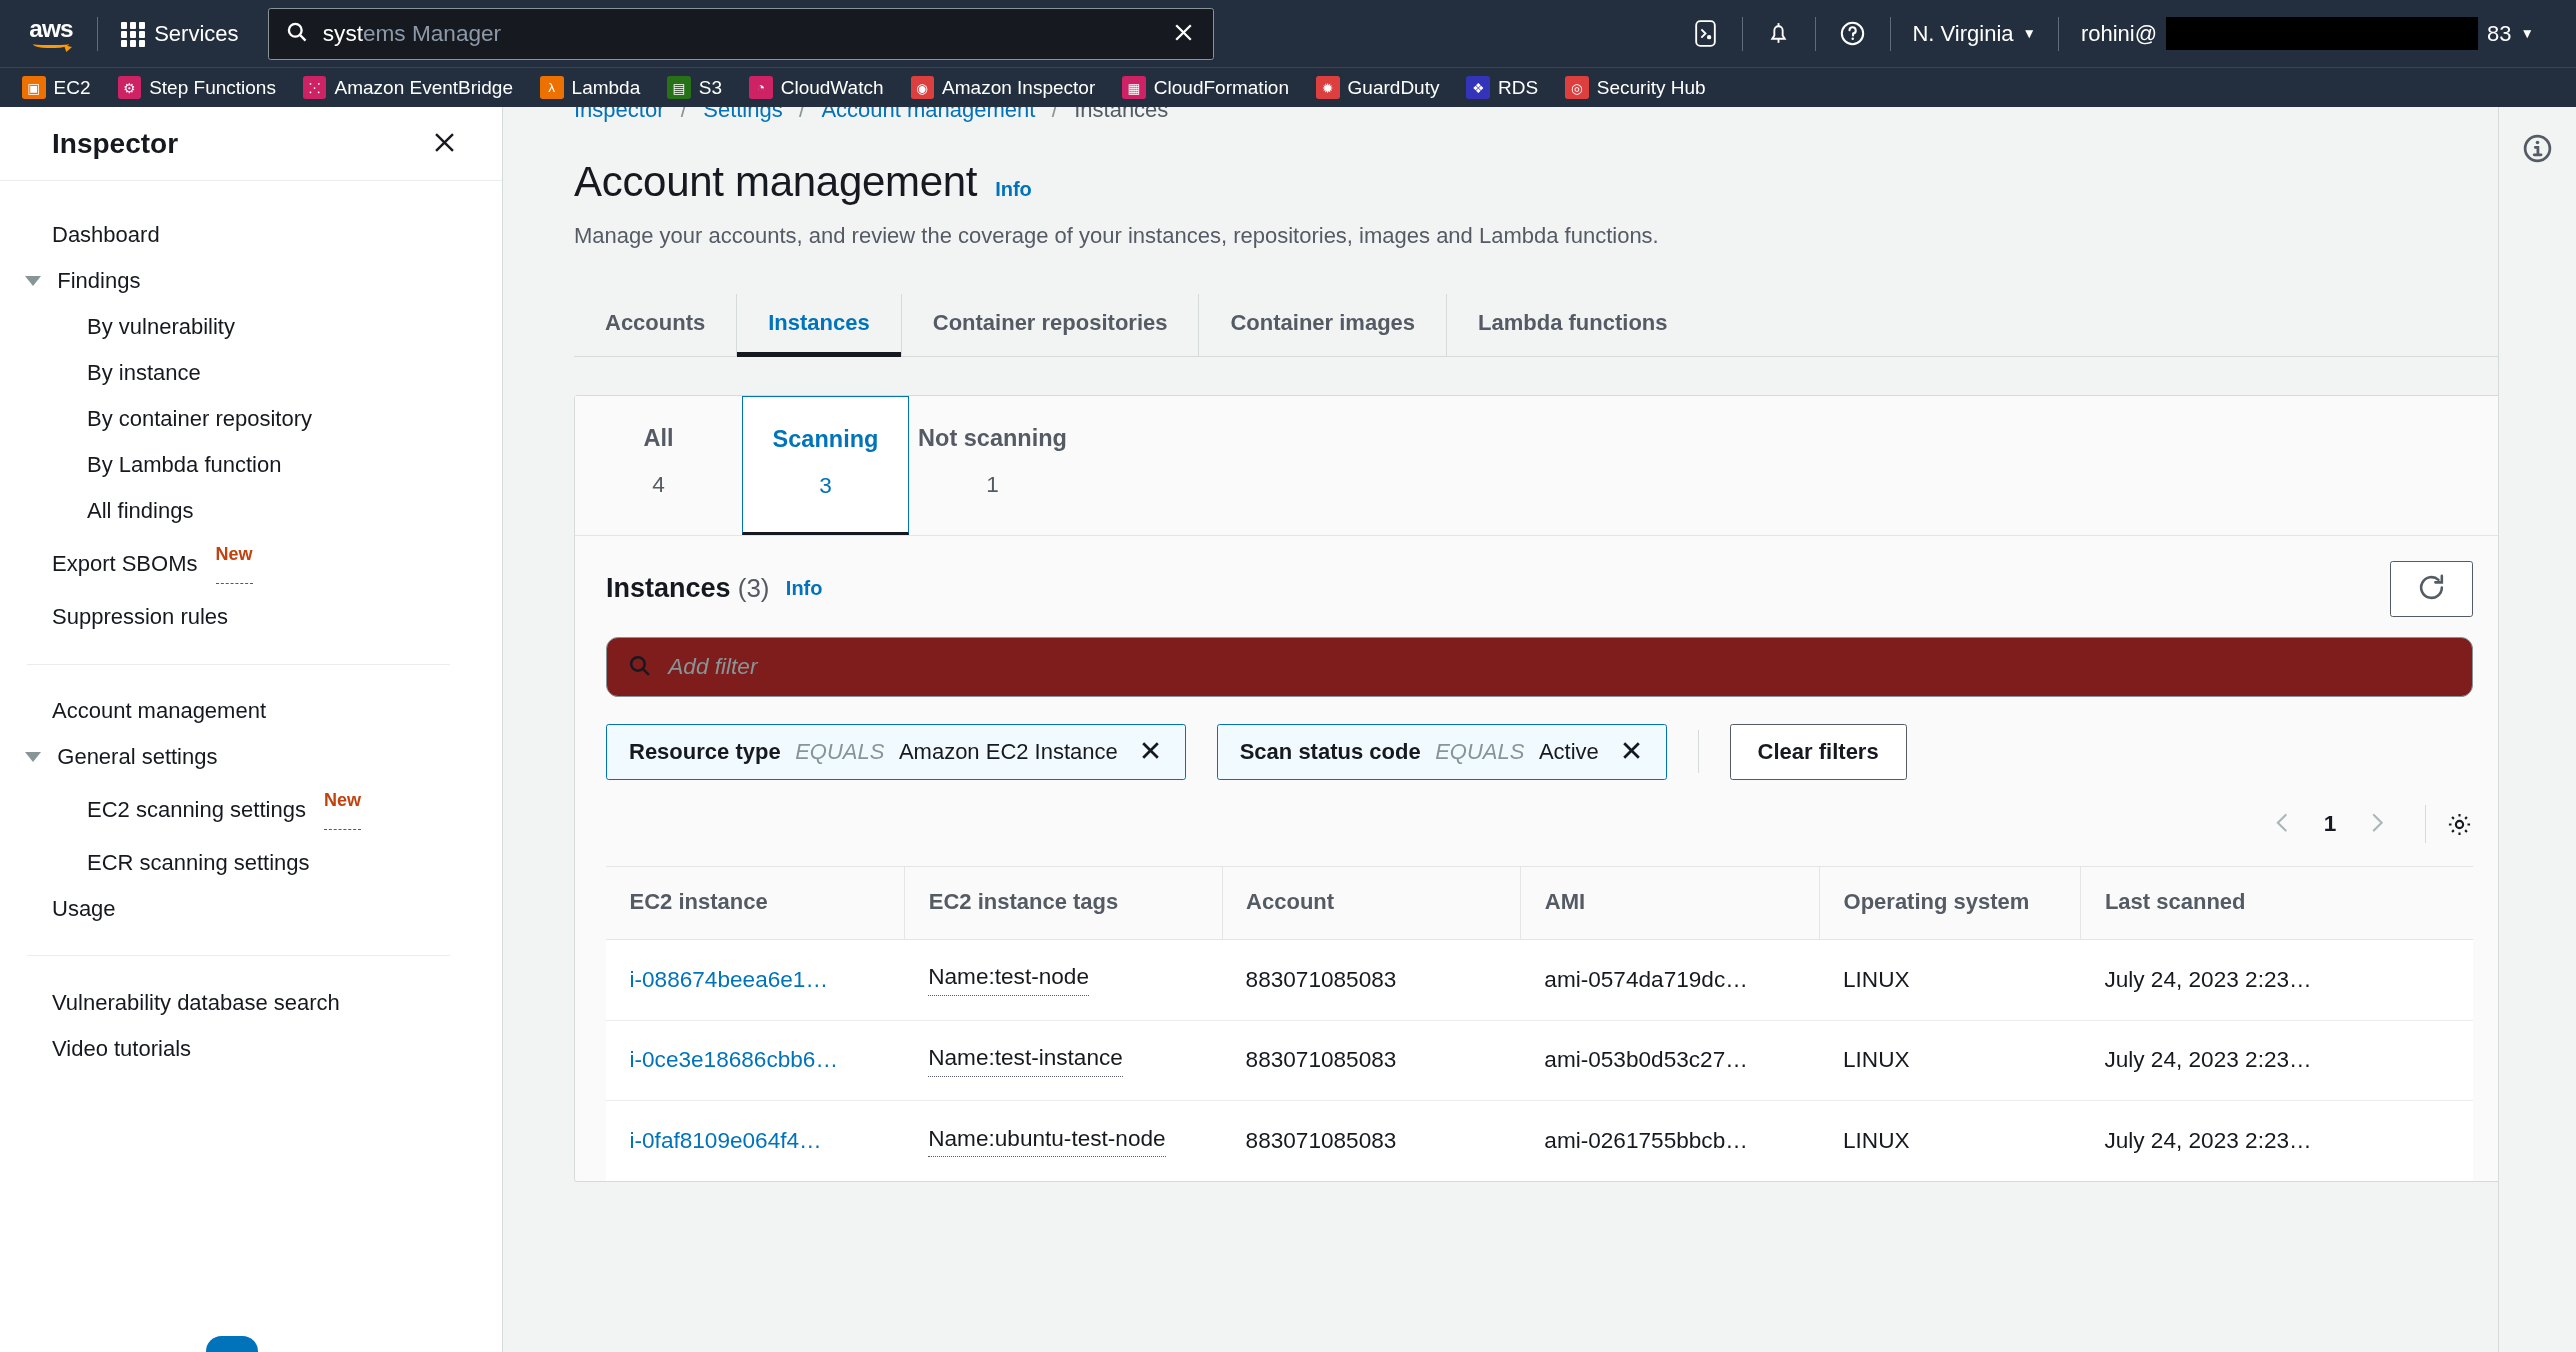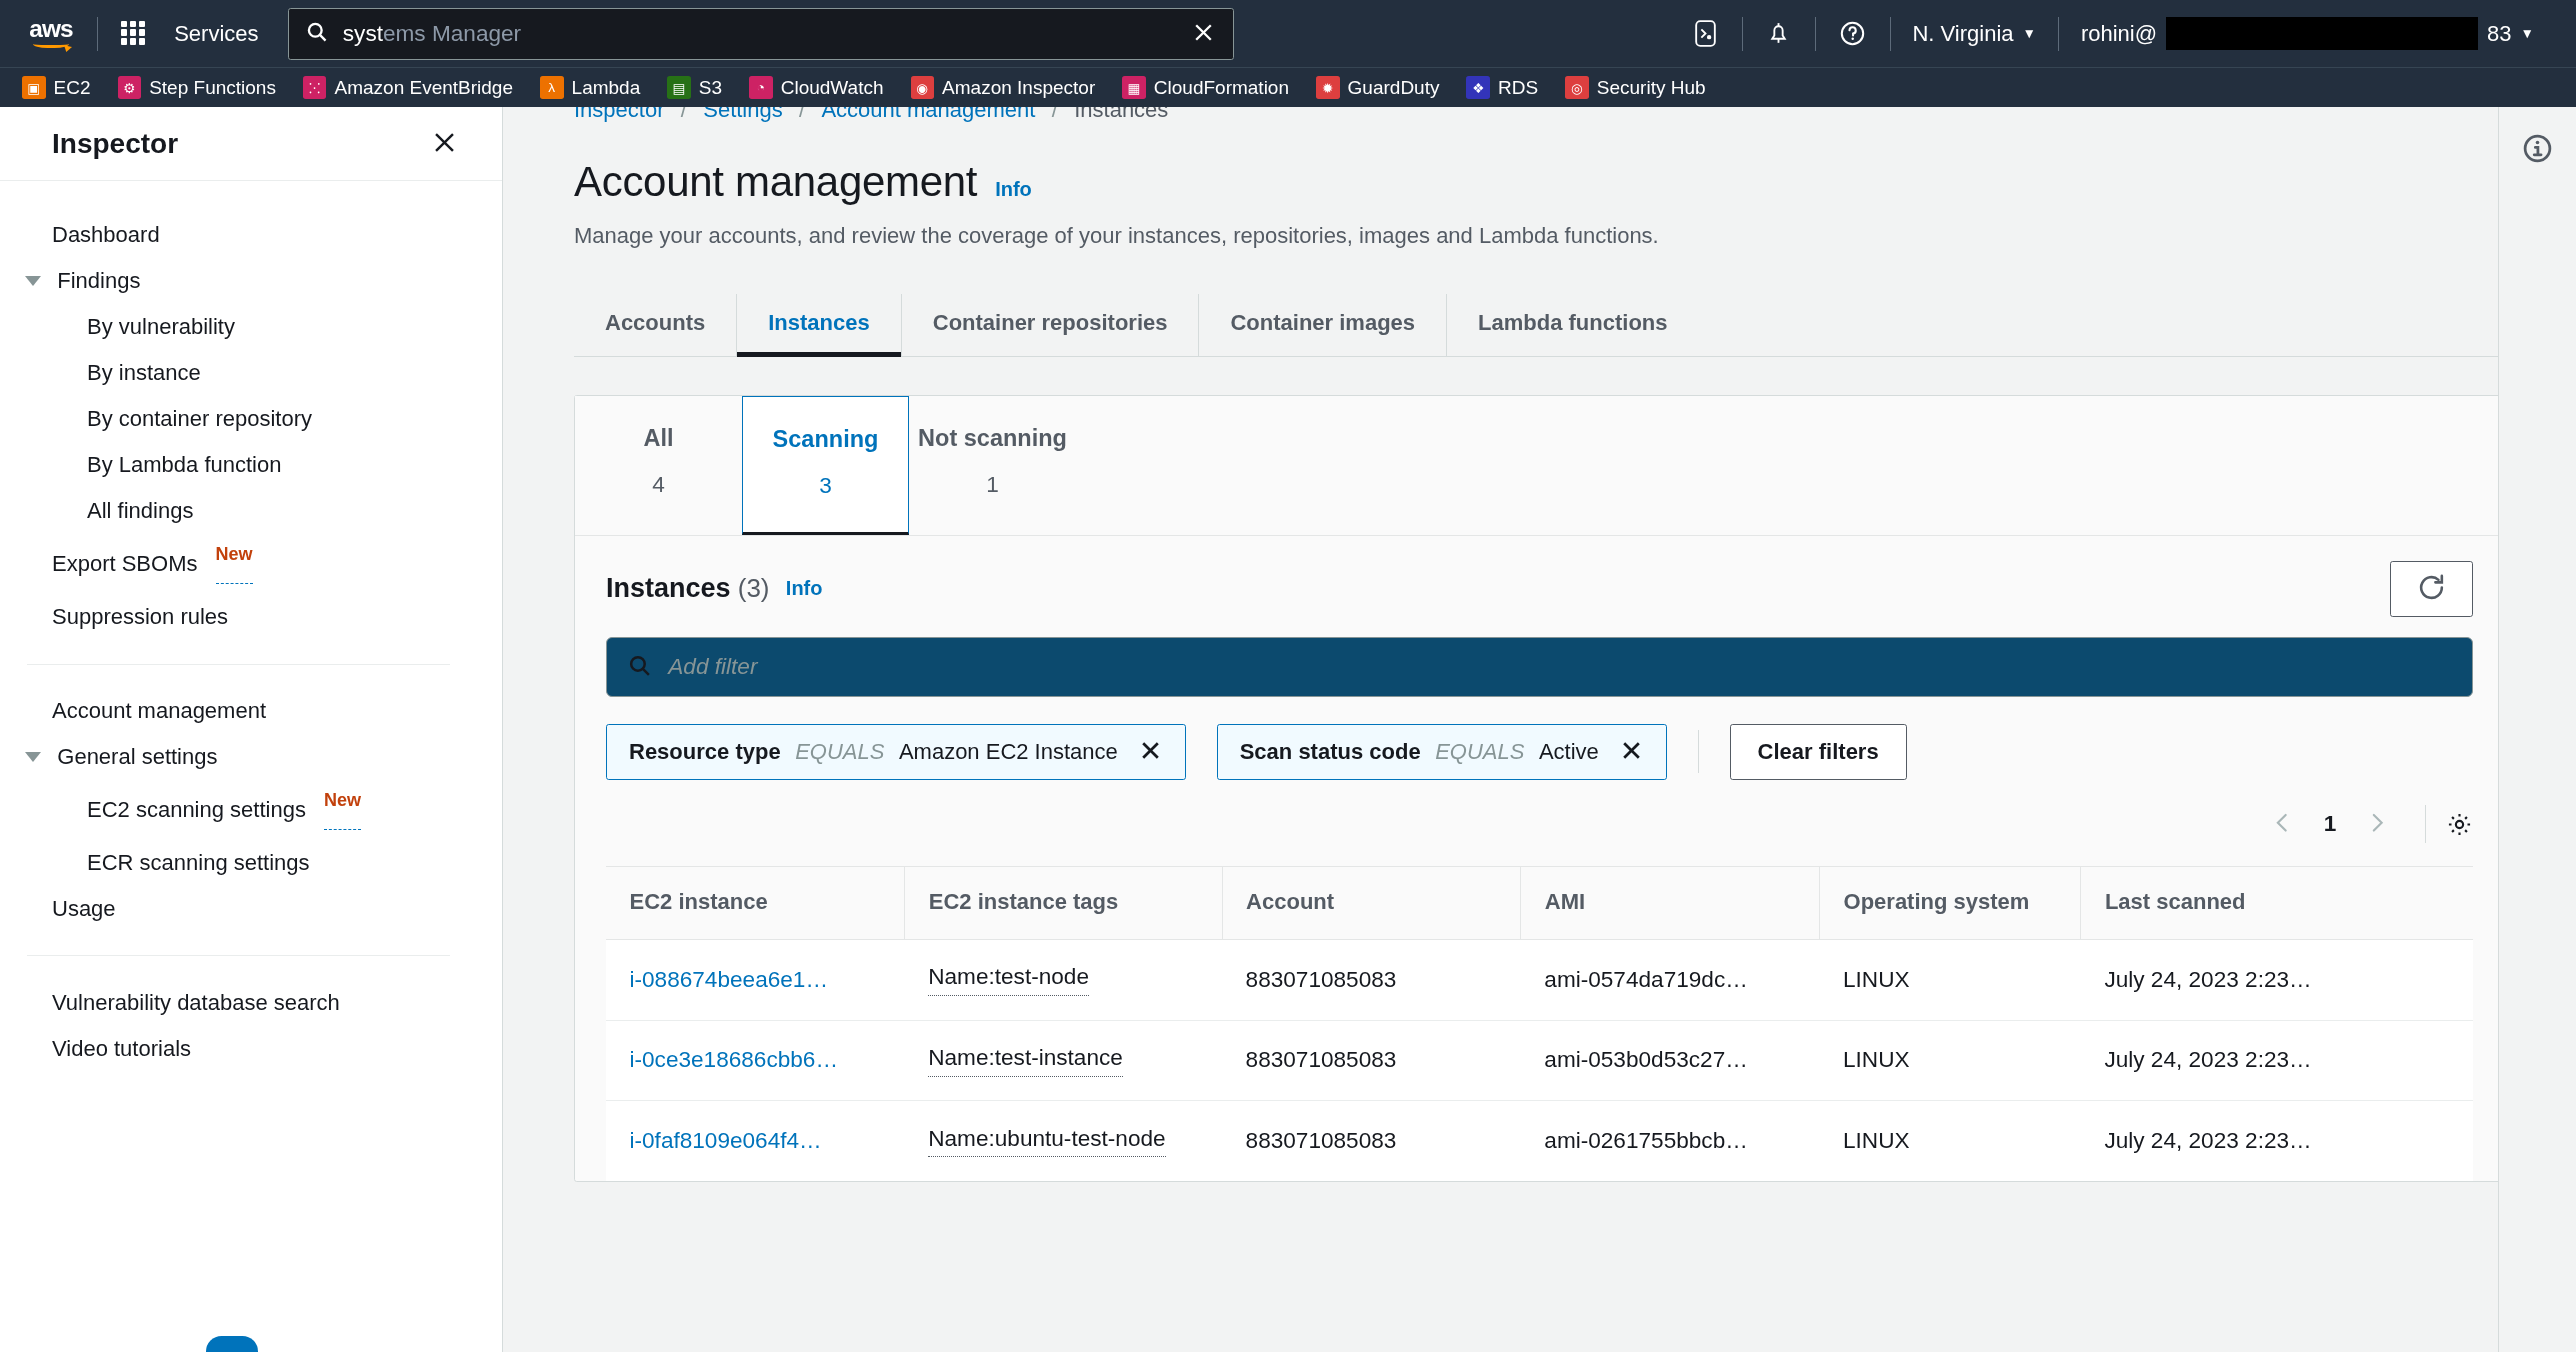--- a/index.html
+++ b/index.html
@@ -34,21 +34,21 @@
   }
   .aws-logo .smile::after {
     content: ""; position: absolute; right: -2.7px; bottom: -5.4px;
     border-left: 7.2px solid #ff9900;
     border-top: 4.5px solid transparent;
     border-bottom: 3.6px solid transparent;
     transform: rotate(-18deg);
   }
   .nav-div { width: 0.9px; height: 34px; background: #5d6b7a; margin: 0 14.5px; flex: none; }
   .services-btn {
-    display: flex; align-items: flex-start; gap: 29px;
+    display: flex; align-items: flex-end; gap: 9px;
     color: #fff; font-size: 22px; cursor: pointer;
     padding: 5.4px 9px; flex: none;
   }
   .waffle { display: grid; grid-template-columns: repeat(3, 6.3px); gap: 2.7px; }
   .waffle i { width: 6.3px; height: 6.3px; background: #fff; display: block; border-radius: 0.9px; }
 
   .searchwrap {
     flex: none; width: 946px; height: 52px; margin-left: 20px;
     background: #16191f; border: 0.9px solid #879596; border-radius: 2.7px;
     display: flex; align-items: center; padding: 0 16.3px; gap: 14.5px;
@@ -183,22 +183,22 @@
   .card-body { padding: 25px 31px 0 31px; }
   .card-head { display: flex; align-items: center; }
   .card-title { font-size: 27px; font-weight: 700; color: #16191f; }
   .card-count { font-size: 26px; color: #545b64; font-weight: 400; margin-left: 7.2px; }
   .refresh-btn {
     margin-left: auto; width: 83px; height: 56px;
     border: 0.9px solid #545b64; border-radius: 2.7px; background: #fff;
     display: flex; align-items: center; justify-content: center; cursor: pointer;
   }
   .filter-input {
-    margin-top: 20px; height: 60px; background: #0c4a6e;
-    border: 0.9px solid #879596; border-radius: 6px;
+    margin-top: 20px; height: 60px; background: #7f1d1d;
+    border: 0.9px solid #879596; border-radius: 12px;
     display: flex; align-items: center; padding: 0 20px; gap: 16.3px;
     cursor: text;
   }
   .filter-input .ph { font-size: 22.6px; color: #879596; font-style: italic; }
 
   .pills { display: flex; align-items: center; margin-top: 27px; gap: 0; }
   .pill {
     background: #f1faff; border: 0.9px solid #0073bb; border-radius: 2.7px;
     height: 56px; display: flex; align-items: center; gap: 14.5px;
     padding: 0 22px; margin-right: 31px; cursor: pointer;

